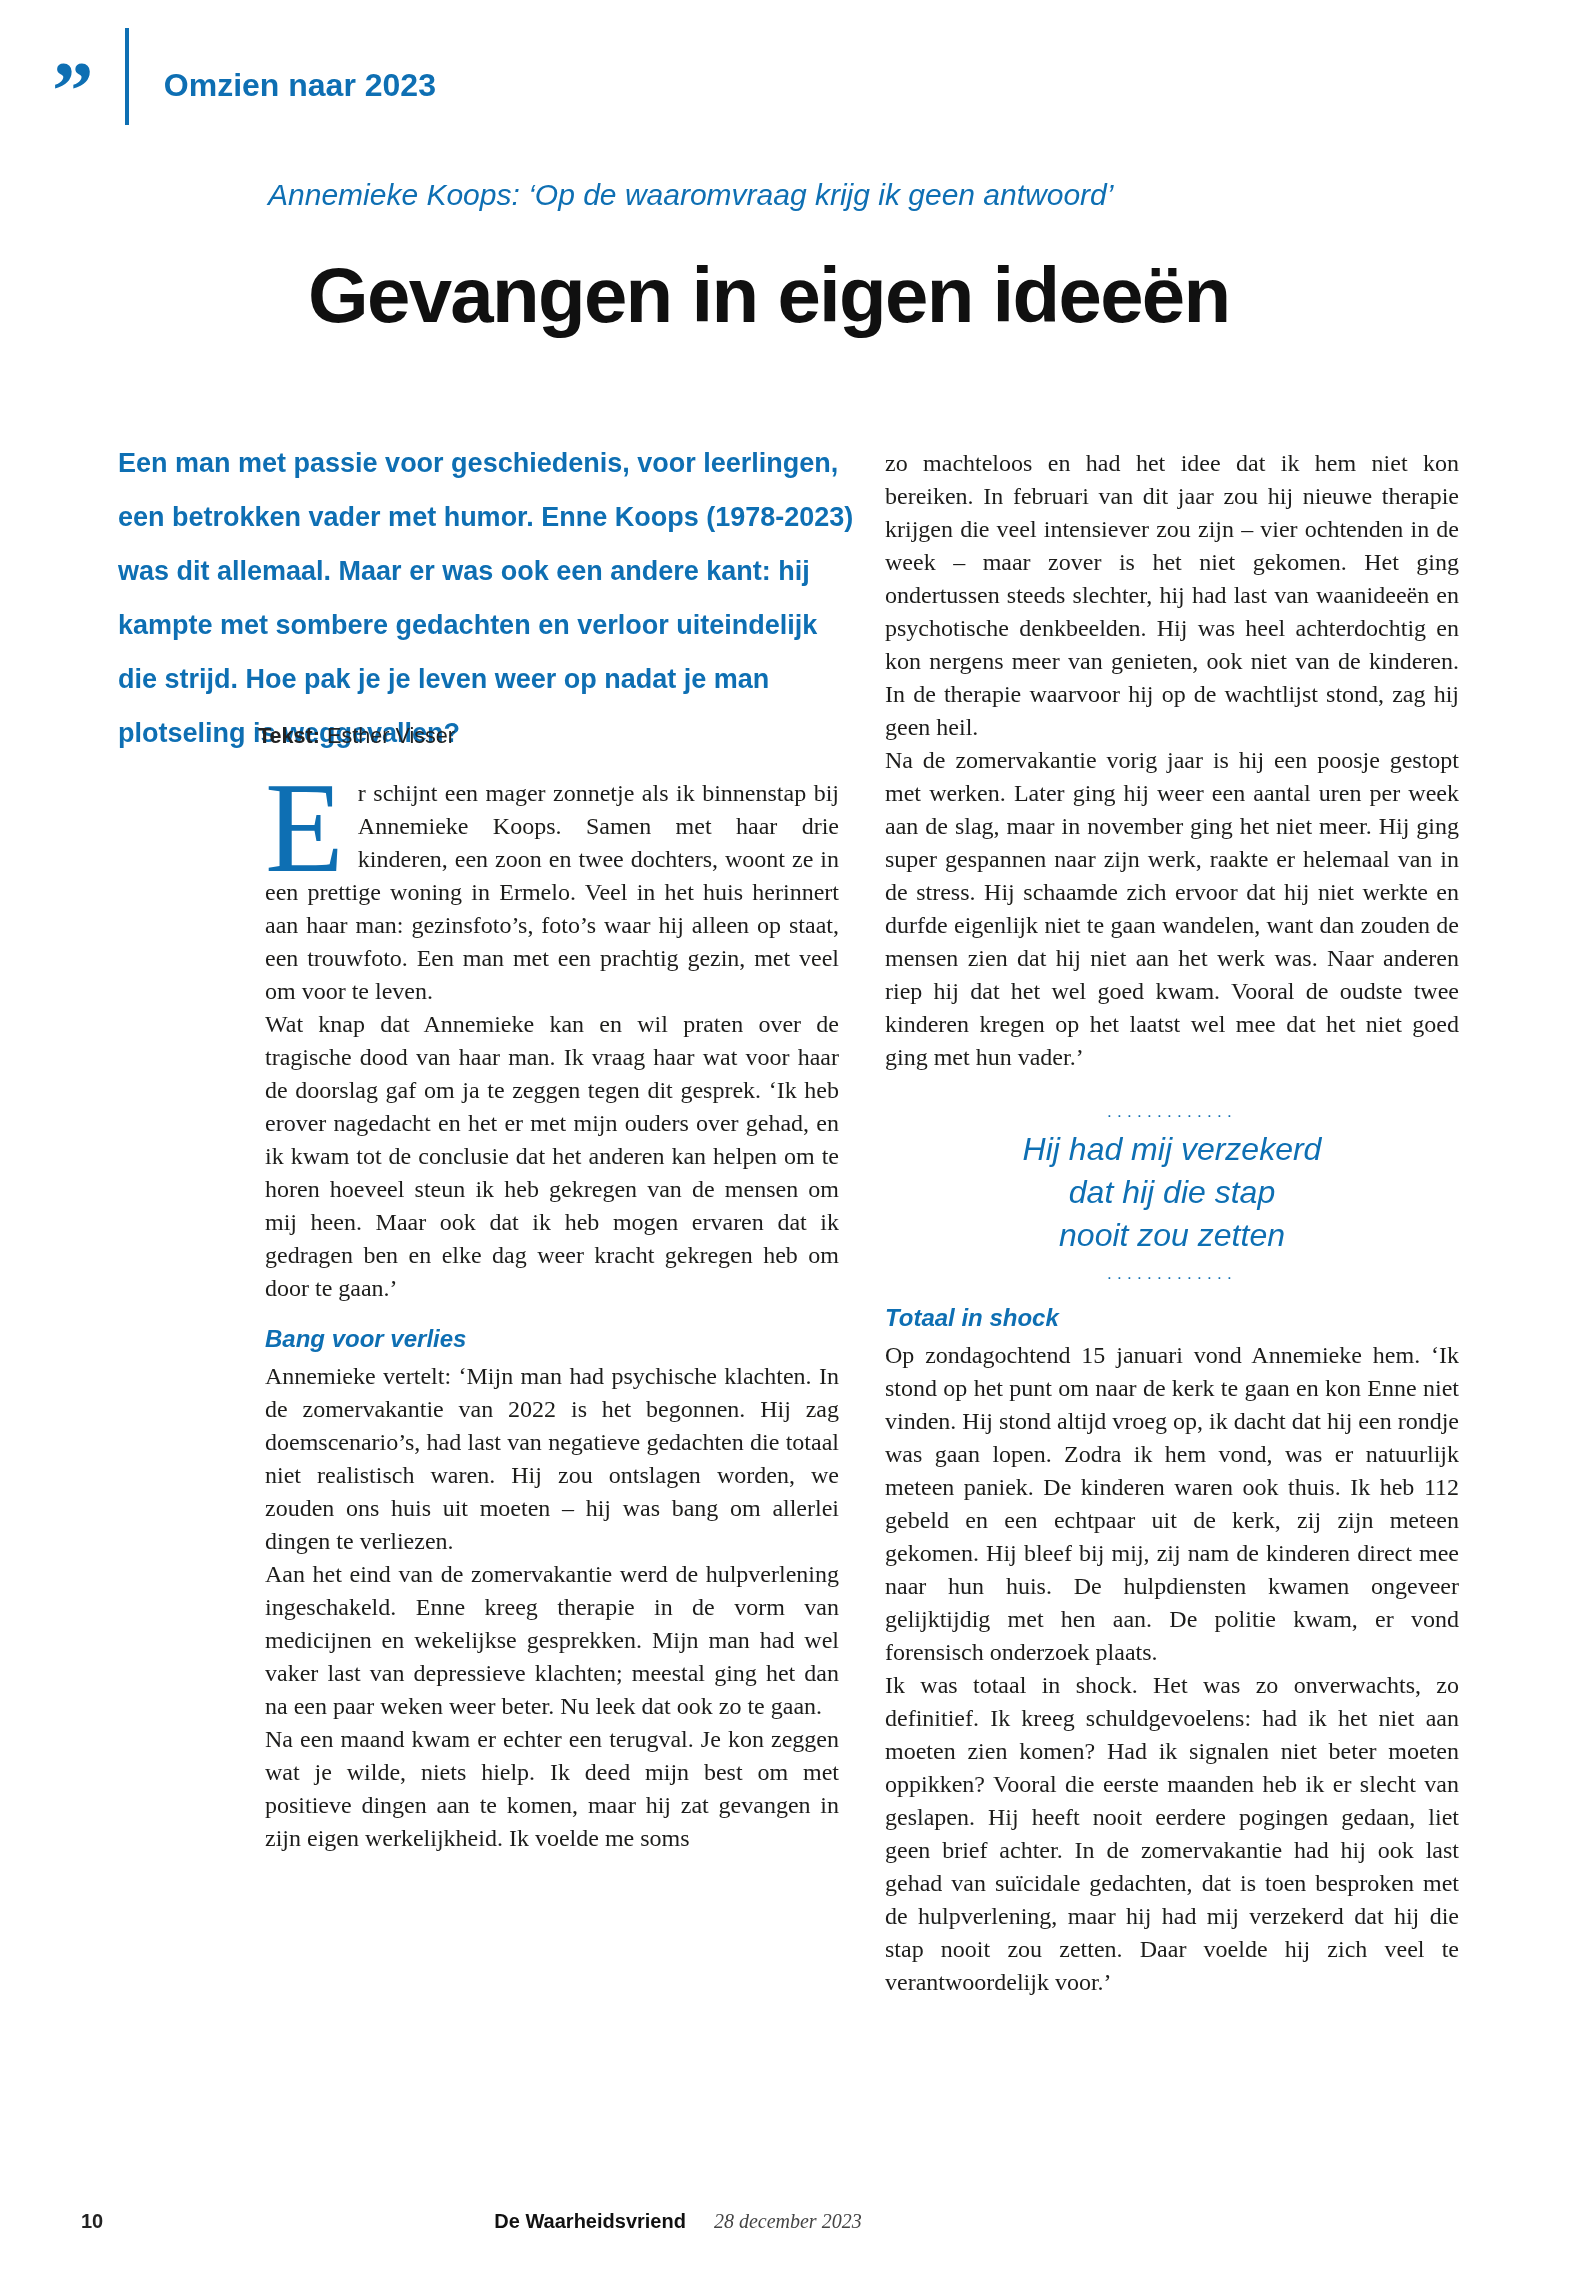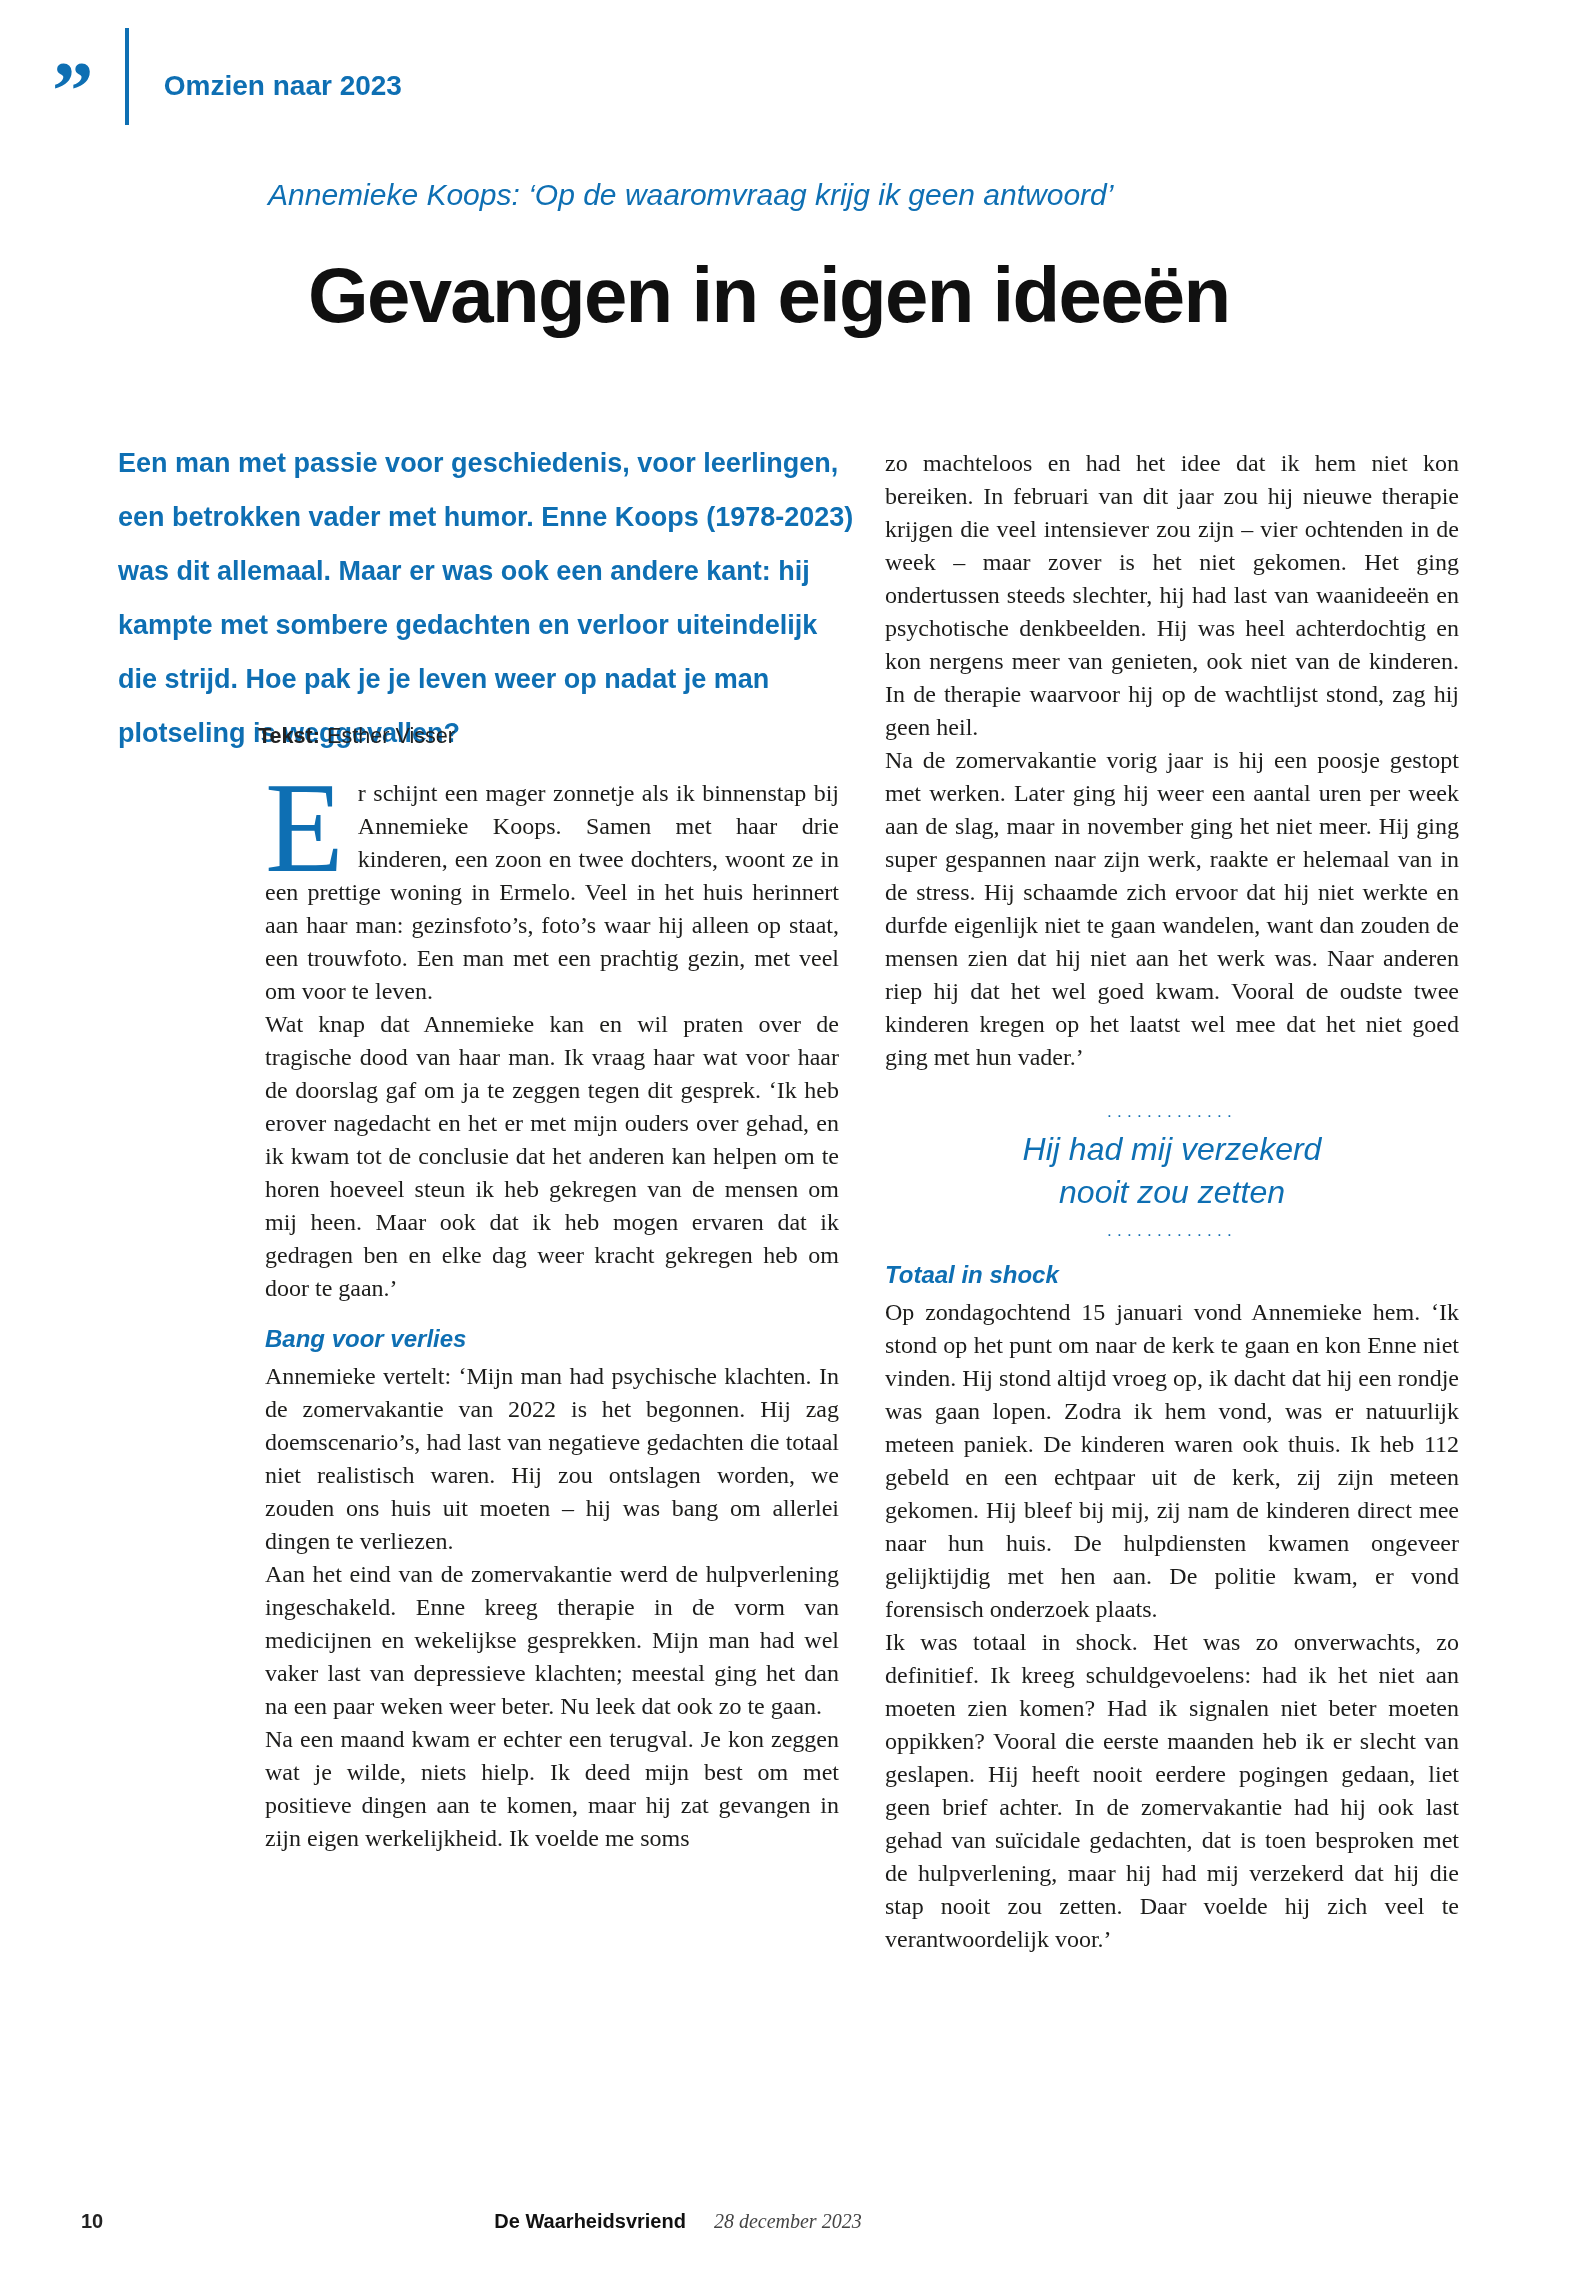--- a/index.html
+++ b/index.html
@@ -14,21 +14,21 @@
 
   .page{position:absolute;inset:0;background:#fff;}
 
   
   .topbar{position:absolute;top:24px;left:52px;display:flex;align-items:center;height:104px;}
   .quote-glyph{font-family:"Liberation Serif",serif;font-weight:bold;color:var(--accent);
                font-size:83px;line-height:35px;margin-top:29px;}
   .topbar-rule{display:inline-block;width:4.3px;height:97px;background:var(--accent);
                margin:0 35px 0 31px;}
   .section-title{font-family:"Liberation Sans",sans-serif;font-weight:bold;
-                 font-size:28px;color:var(--accent);margin-top:19px;}
+                 font-size:32px;color:var(--accent);margin-top:19px;}
 
   
   .kicker{position:absolute;top:178px;left:268px;width:1122px;
           font-family:"Liberation Sans",sans-serif;font-style:italic;
           font-size:30px;color:var(--accent);}
   .title{position:absolute;top:255px;left:264px;width:1251px;
          font-family:"Liberation Sans",sans-serif;font-weight:bold;
          font-size:78px;line-height:1.05;letter-spacing:-1.7px;color:#101010;margin-left:44px;}
   .intro{position:absolute;top:436px;left:118px;width:742px;
          font-family:"Liberation Sans",sans-serif;font-weight:bold;
@@ -102,20 +102,21 @@
     <p class="body-p">Na een maand kwam er echter een terugval. Je kon zeggen wat je wilde, niets hielp. Ik deed mijn best om met positieve dingen aan te komen, maar hij zat gevangen in zijn eigen werkelijkheid. Ik voelde me soms</p>
   </div>
 
   <div class="col col-right">
     <p class="body-p">zo machteloos en had het idee dat ik hem niet kon bereiken. In februari van dit jaar zou hij nieuwe therapie krijgen die veel intensiever zou zijn – vier ochtenden in de week – maar zover is het niet gekomen. Het ging ondertussen steeds slechter, hij had last van waanideeën en psychotische denkbeelden. Hij was heel achterdochtig en kon nergens meer van genieten, ook niet van de kinderen. In de therapie waarvoor hij op de wachtlijst stond, zag hij geen heil.</p>
     <p class="body-p">Na de zomervakantie vorig jaar is hij een poosje gestopt met werken. Later ging hij weer een aantal uren per week aan de slag, maar in november ging het niet meer. Hij ging super gespannen naar zijn werk, raakte er helemaal van in de stress. Hij schaamde zich ervoor dat hij niet werkte en durfde eigenlijk niet te gaan wandelen, want dan zouden de mensen zien dat hij niet aan het werk was. Naar anderen riep hij dat het wel goed kwam. Vooral de oudste twee kinderen kregen op het laatst wel mee dat het niet goed ging met hun vader.’</p>
 
     <div class="pullquote">
       <div class="dots">.............</div>
       <div class="pq-line">Hij had mij verzekerd</div>
+      <div class="pq-line">dat hij die stap</div>
       <div class="pq-line">nooit zou zetten</div>
       <div class="dots">.............</div>
     </div>
 
     <h3 class="subhead">Totaal in shock</h3>
     <p class="body-p">Op zondagochtend 15 januari vond Annemieke hem. ‘Ik stond op het punt om naar de kerk te gaan en kon Enne niet vinden. Hij stond altijd vroeg op, ik dacht dat hij een rondje was gaan lopen. Zodra ik hem vond, was er natuurlijk meteen paniek. De kinderen waren ook thuis. Ik heb 112 gebeld en een echtpaar uit de kerk, zij zijn meteen gekomen. Hij bleef bij mij, zij nam de kinderen direct mee naar hun huis. De hulpdiensten kwamen ongeveer gelijktijdig met hen aan. De politie kwam, er vond forensisch onderzoek plaats.</p>
     <p class="body-p">Ik was totaal in shock. Het was zo onverwachts, zo definitief. Ik kreeg schuldgevoelens: had ik het niet aan moeten zien komen? Had ik signalen niet beter moeten oppikken? Vooral die eerste maanden heb ik er slecht van geslapen. Hij heeft nooit eerdere pogingen gedaan, liet geen brief achter. In de zomervakantie had hij ook last gehad van suïcidale gedachten, dat is toen besproken met de hulpverlening, maar hij had mij verzekerd dat hij die stap nooit zou zetten. Daar voelde hij zich veel te verantwoordelijk voor.’</p>
   </div>
 
 

